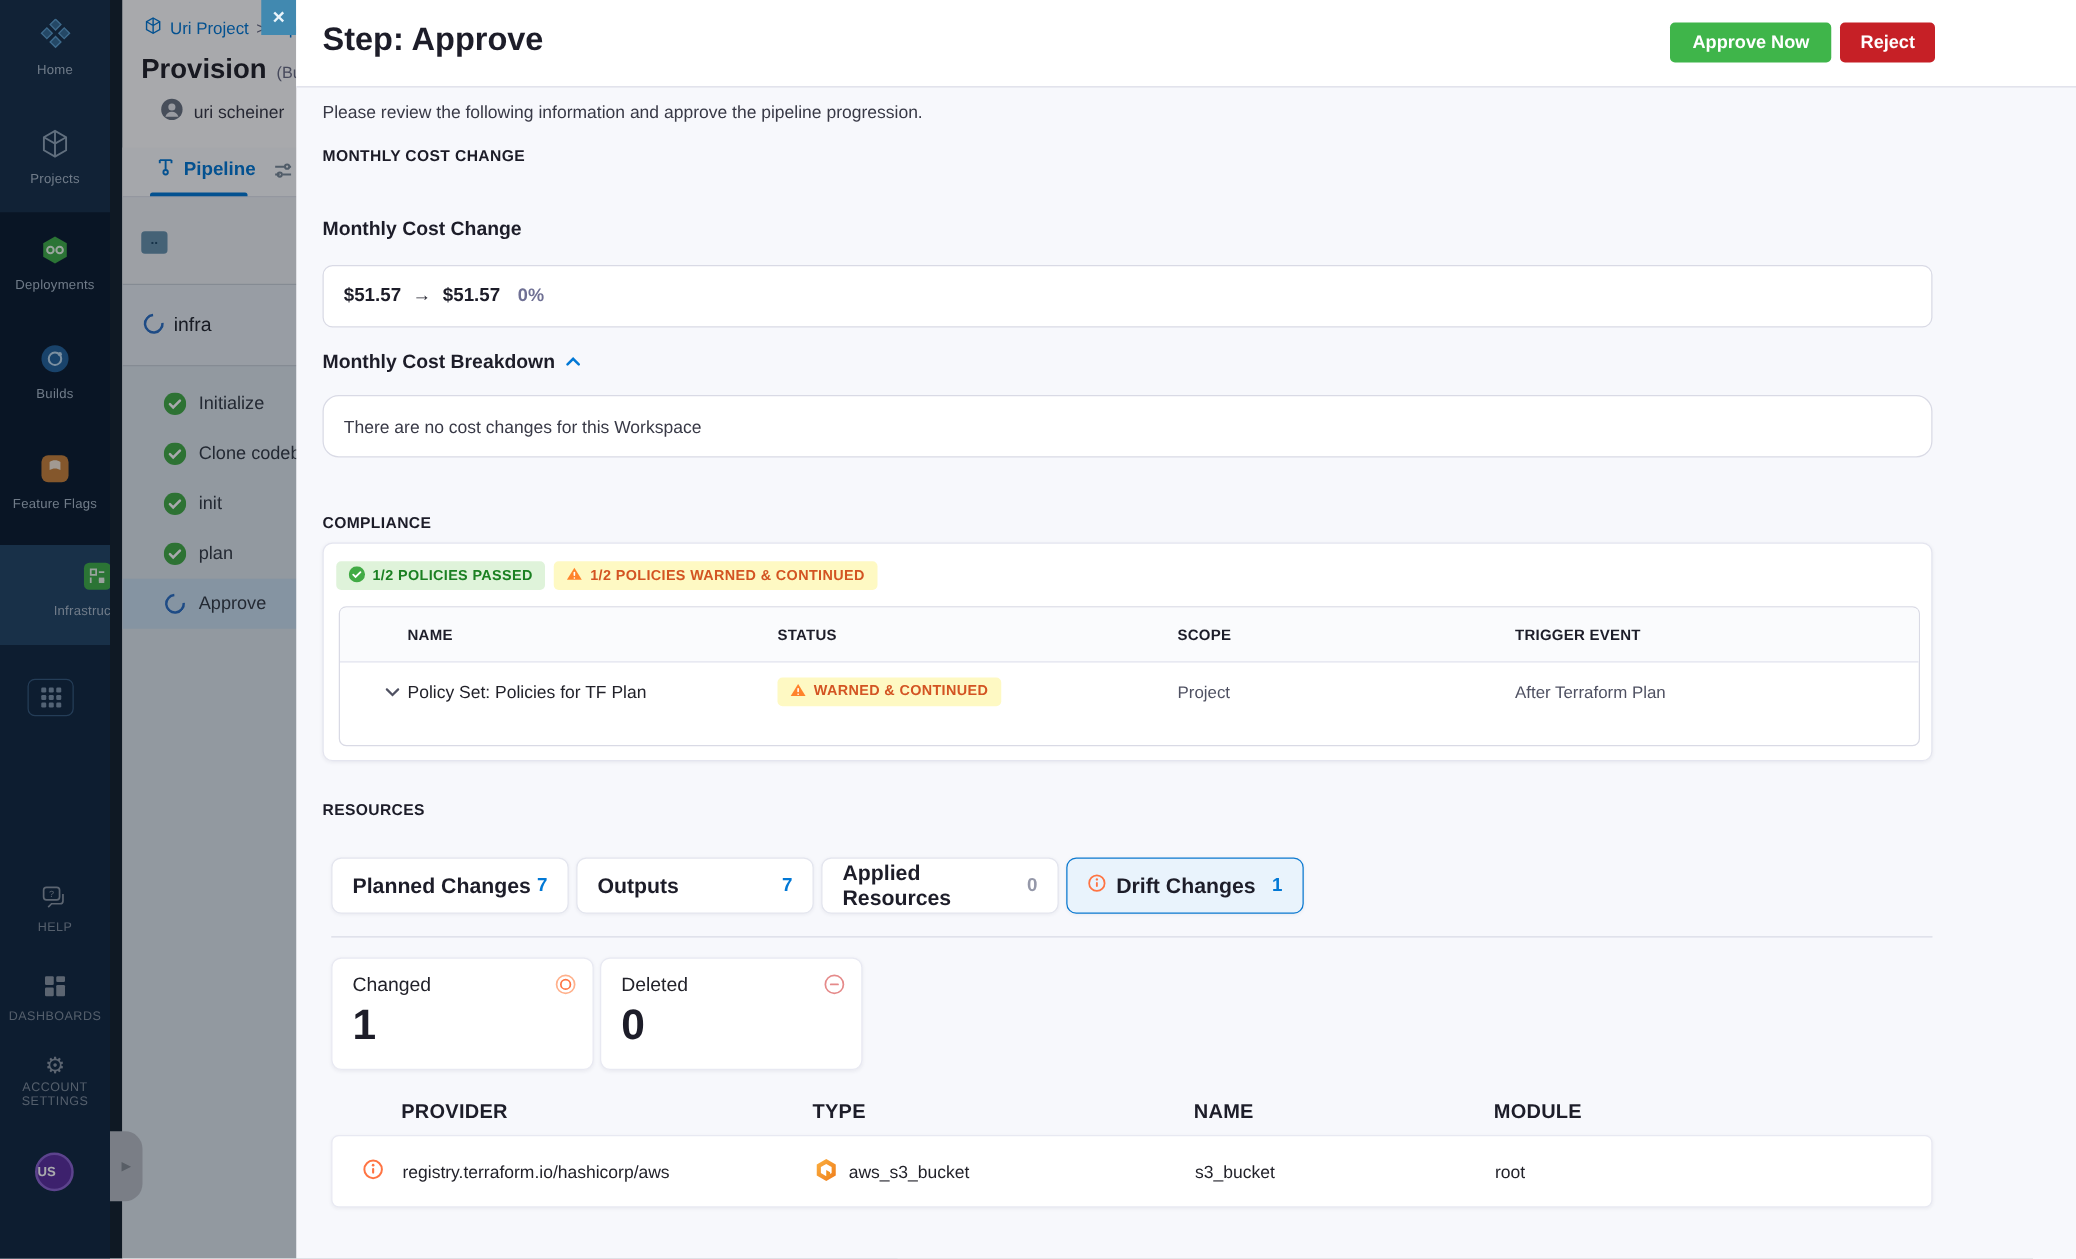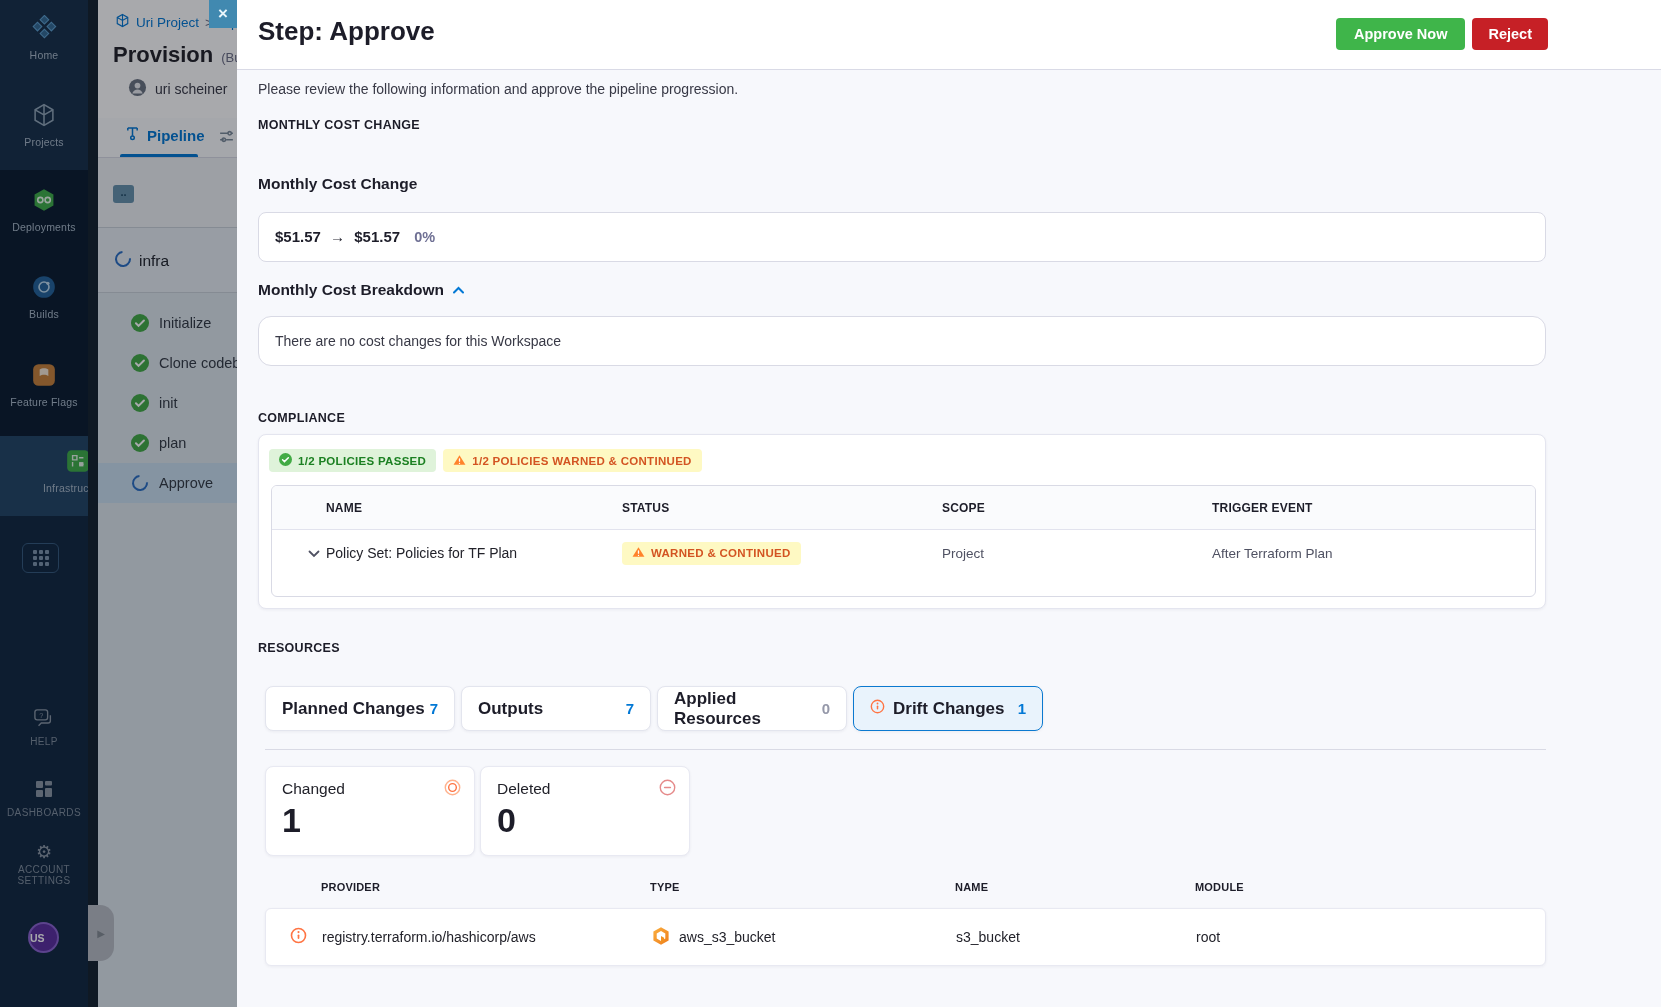--- a/index.html
+++ b/index.html
@@ -93,21 +93,21 @@
   .res-card .rc{font-size:15px;font-weight:bold;color:#0278d5;}
   .res-card .rc.zero{color:#9598a9;}
   .res-card.sel{border:1.5px solid #0b79d0;background:#e9f3fc;}
   .res-div{top:693px;left:28px;width:1281px;border-top:1px solid #d9dae5;}
   .stat-cards{top:710px;left:28px;display:flex;gap:5px;}
   .stat-card{position:relative;width:210px;height:90px;background:#fff;border:1px solid #e8e9f2;border-radius:8px;box-shadow:0 1px 3px rgba(40,41,61,.06);}
   .stat-card .sl{position:absolute;left:16px;top:13px;font-size:15.5px;color:#22222a;}
   .stat-card .si{position:absolute;right:13px;top:12px;}
   .stat-card .sv{position:absolute;left:16px;top:34px;font-size:34px;font-weight:bold;color:#1d1d29;}
   .rgrid{display:grid;grid-template-columns:385px 305px 240px auto;align-items:center;}
-  .rthead{top:825px;left:28px;width:1281px;font-size:11px;font-weight:bold;color:#1d1d29;letter-spacing:.2px;}
+  .rthead{top:825px;left:28px;width:1281px;font-size:16px;font-weight:bold;color:#1d1d29;letter-spacing:.2px;}
   .rthead .c1{padding-left:56px;}
   .rtrow{top:852px;left:28px;width:1281px;height:58px;background:#fff;border:1px solid #e8e9f2;border-radius:6px;box-shadow:0 1px 3px rgba(40,41,61,.06);font-size:14px;color:#22222a;cursor:pointer;}
   .rtrow .c1{padding-left:24px;display:flex;align-items:center;gap:15px;}
   .typecell{display:flex;align-items:center;gap:8px;}
 </style>
 </head>
 <body>
 
 <div class="stage">
 

